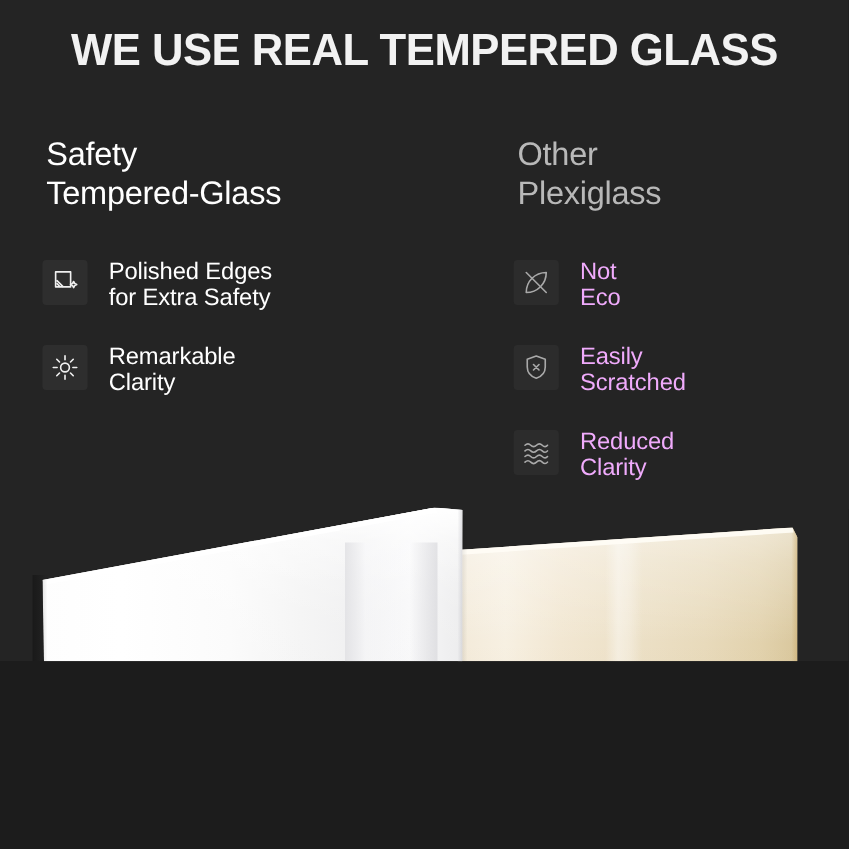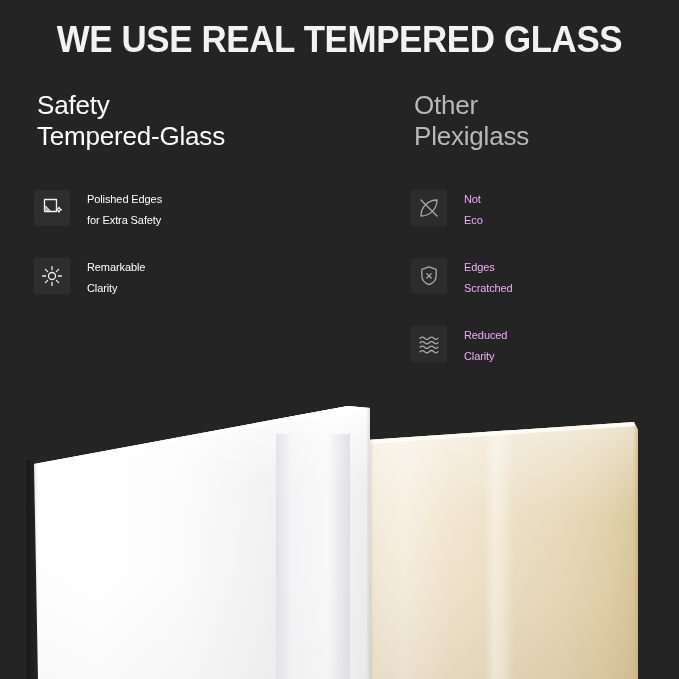--- a/index.html
+++ b/index.html
@@ -3,21 +3,21 @@
 <meta charset="utf-8">
 <style>
   html, body {
     margin: 0;
     padding: 0;
     background: #1c1c1c;
   }
   #stage {
     position: relative;
     width: 679px;
-    height: 679px;
+    height: 529px;
     background: #242424;
     overflow: hidden;
     font-family: "Liberation Sans", sans-serif;
     -webkit-font-smoothing: antialiased;
   }
 
   
   #title {
     position: absolute;
     left: 0;
@@ -29,21 +29,21 @@
     font-weight: 700;
     letter-spacing: -0.4px;
     line-height: 44px;
     white-space: nowrap;
     transform: scaleX(0.97);
   }
 
   
   .column {
     position: absolute;
-    top: 90px;
+    top: 108px;
     width: 300px;
   }
   #col-left  { left: 34px; }
   #col-right { left: 411px; }
 
   .col-heading {
     font-size: 26px;
     font-weight: 400;
     line-height: 31px;
     letter-spacing: -0.2px;
@@ -70,21 +70,21 @@
     display: flex;
     align-items: center;
     justify-content: center;
     flex: 0 0 36px;
     margin-top: 2px;
   }
   #col-right .feature-icon { background: #2c2c2c; }
 
   .feature-label {
     margin-left: 17px;
-    font-size: 11px;
+    font-size: 19px;
     line-height: 21px;
     white-space: pre-line;
     letter-spacing: -0.1px;
     padding-top: 1px;
   }
   #col-left  .feature-label { color: #ffffff; }
   #col-right .feature-label { color: #f0abfc; }
 
   .feature-icon svg { display: block; }
 
@@ -314,21 +314,21 @@
 Eco</span>
       </div>
 
       <div class="feature-row">
         <span class="feature-icon">
           <svg width="24" height="24" viewBox="0 0 24 24" fill="none" stroke="#a9a9a9" stroke-width="1.3" stroke-linecap="round" stroke-linejoin="round">
             <path d="M12 2.8l7.2 2.6v6.1c0 4.2-3 7.6-7.2 9.1-4.2-1.5-7.2-4.9-7.2-9.1V5.4z"></path>
             <path d="M9.8 9.6l4.4 4.4M14.2 9.6l-4.4 4.4"></path>
           </svg>
         </span>
-        <span class="feature-label">Edges
+        <span class="feature-label">Easily
 Scratched</span>
       </div>
 
       <div class="feature-row">
         <span class="feature-icon">
           <svg width="24" height="24" viewBox="0 0 24 24" fill="none" stroke="#a9a9a9" stroke-width="1.3" stroke-linecap="round">
             <path d="M3 6.2c1.6-1.5 3.1-1.5 4.6 0s3.1 1.5 4.6 0 3.1-1.5 4.6 0 3.1 1.5 4.2 0"></path>
             <path d="M3 10.7c1.6-1.5 3.1-1.5 4.6 0s3.1 1.5 4.6 0 3.1-1.5 4.6 0 3.1 1.5 4.2 0"></path>
             <path d="M3 15.2c1.6-1.5 3.1-1.5 4.6 0s3.1 1.5 4.6 0 3.1-1.5 4.6 0 3.1 1.5 4.2 0"></path>
             <path d="M3 19.7c1.6-1.5 3.1-1.5 4.6 0s3.1 1.5 4.6 0 3.1-1.5 4.6 0 3.1 1.5 4.2 0"></path>

